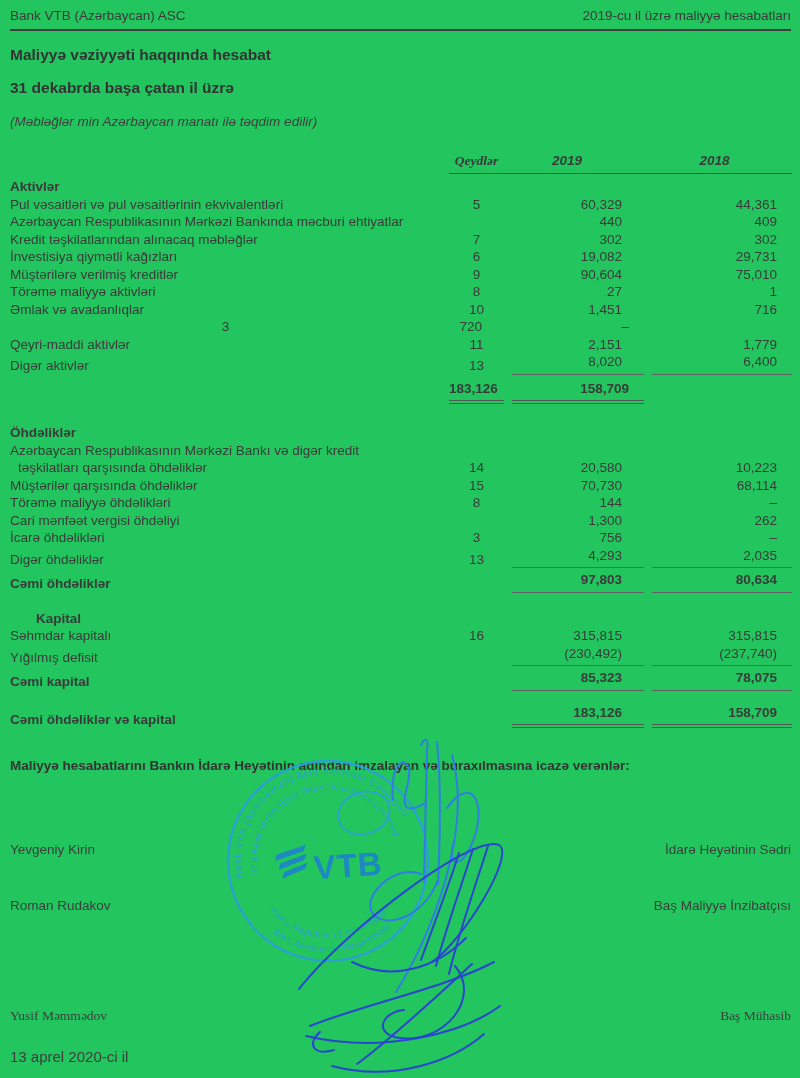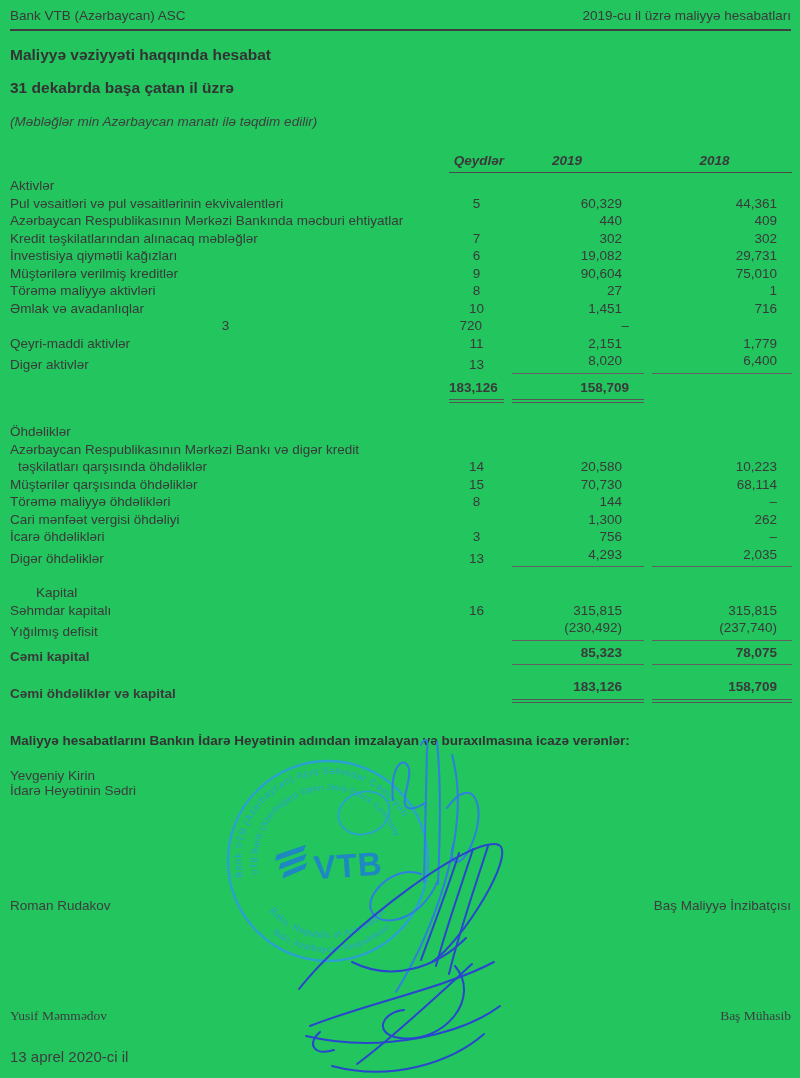--- a/index.html
+++ b/index.html
@@ -28,45 +28,45 @@
     grid-template-columns:431px 55px 132px 140px;
     column-gap:8px;
     align-items:end;
   }
   .thead{font-weight:bold;font-style:italic;font-size:13.5px;}
   .thead-cols{
     grid-column:2/5;
     display:grid;grid-template-columns:55px 132px 140px;column-gap:8px;
     border-bottom:1.8px solid #4a4a4a;padding-bottom:4px;
   }
-  .th-note{text-align:right;}
+  .th-note{text-align:center;font-family:Liberation Serif, serif;}
   .th-year{text-align:center;}
   .th-2019{padding-right:22px;}
   .th-2018{padding-right:15px;}
 
   .trow{font-size:13.5px;line-height:17.5px;}
   .trow .lab2{padding-left:8px;}
   .note{text-align:center;}
   .numcell{text-align:right;}
   .num19{padding-right:22px;}
   .num18{padding-right:15px;}
-  .r-section{font-weight:normal;}
+  .r-section{font-weight:bold;}
   .r-total{font-weight:bold;}
   .rule-single .numcell{border-bottom:1.5px solid #616161;padding-bottom:3px;}
   .rule-double .numcell{border-bottom:4px double #565656;padding-bottom:3px;}
 
   .signoff-intro{font-weight:bold;font-size:13.5px;margin:30px 0 0 0;color:#333;}
 
   
   .srow{
     position:absolute;left:10px;right:9px;
     display:flex;justify-content:space-between;
     font-size:13.5px;color:#3d3d3d;
   }
-  .srow-1{top:768px;flex-direction:column;}
+  .srow-1{top:842px;}
   .srow-2{top:898px;}
   .srow-3{top:1008px;font-family:Liberation Serif, serif;}
   .sign-date{position:absolute;left:10px;top:1048px;font-size:15px;color:#3d3d3d;}
 
   .stamp-svg{position:absolute;left:212px;top:745px;opacity:.92;}
   .signatures-svg{position:absolute;left:250px;top:715px;}
   .stamp-arc{font-size:9.5px;letter-spacing:.8px;}
   .stamp-arc-sm{font-size:8.5px;letter-spacing:.4px;}
   .stamp-bot{font-size:9px;letter-spacing:.6px;}
   .stamp-bot-sm{font-size:8.5px;letter-spacing:.4px;}
@@ -204,20 +204,26 @@
             <div class="lab">İcarə öhdəlikləri</div>
             <div class="note">3</div>
             <div class="numcell num19">756</div>
             <div class="numcell num18">–</div>
           </div>
           <div class="grid trow rule-single">
             <div class="lab">Digər öhdəliklər</div>
             <div class="note">13</div>
             <div class="numcell num19">4,293</div>
             <div class="numcell num18">2,035</div>
+          </div>
+          <div class="grid trow r-total rule-single" style="margin-top: 3px;">
+            <div class="lab">Cəmi öhdəliklər</div>
+            <div class="note"></div>
+            <div class="numcell num19">97,803</div>
+            <div class="numcell num18">80,634</div>
           </div>
           <div class="grid trow r-section" style="margin-top: 17px; padding-left: 26px;">
             <div class="lab">Kapital</div>
             <div class="note"></div>
             <div class="numcell num19"></div>
             <div class="numcell num18"></div>
           </div>
           <div class="grid trow">
             <div class="lab">Səhmdar kapitalı</div>
             <div class="note">16</div>

